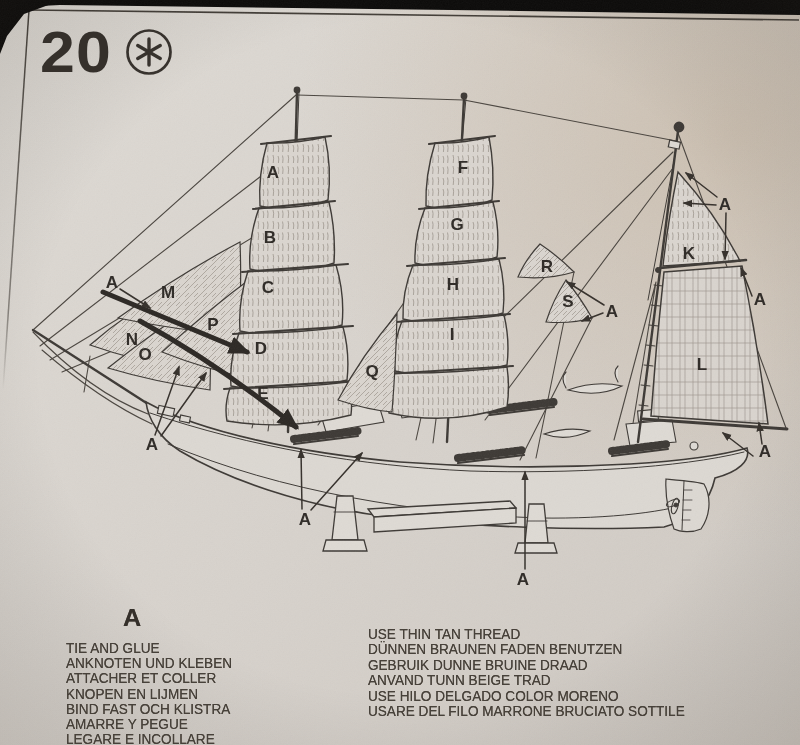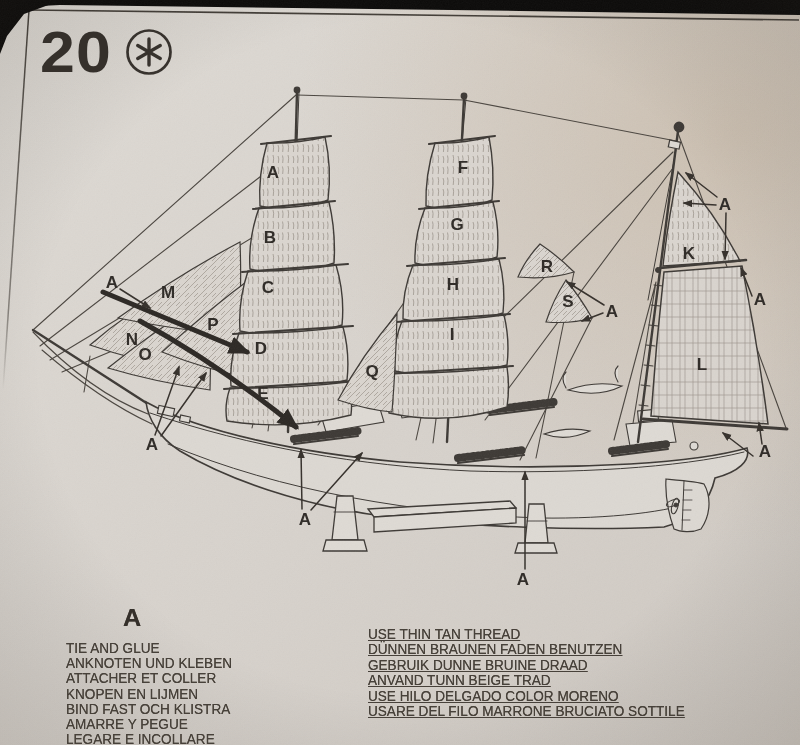--- a/index.html
+++ b/index.html
@@ -5,21 +5,21 @@
   html,body{margin:0;padding:0;background:#0b0a09;}
   #stage{position:relative;width:800px;height:745px;overflow:hidden;
          font-family:"Liberation Sans",sans-serif;background:#84cc16;}
   svg{position:absolute;left:0;top:0;}
   .lbl{font-family:"Liberation Sans",sans-serif;font-weight:bold;font-size:17px;fill:#2e2a26;}
   .legend{position:absolute;color:#47413a;white-space:nowrap;
           text-shadow:0 0 0.5px #5a5349;}
   .legend .lines{font-size:14.3px;line-height:15.2px;transform:scaleX(.95);transform-origin:left top;}
   #legend-left{left:66px;top:604px;}
   #legend-left .head{font-size:24px;font-weight:bold;color:#35302b;margin:0 0 9px 57px;transform:scaleX(1.05);transform-origin:left top;}
-  #legend-right{left:368px;top:627px;text-decoration:underline;}
+  #legend-right{left:368px;top:627px;}
   #legend-right .lines{line-height:15.4px;}
   #step-num{position:absolute;left:40px;top:18px;font-size:58px;font-weight:bold;color:#35302b;
             transform:scaleX(1.08);transform-origin:left top;letter-spacing:1px;}
 </style>
 </head>
 <body>
 
 <div id="stage">
 
 <svg width="800" height="745" viewBox="0 0 800 745">

